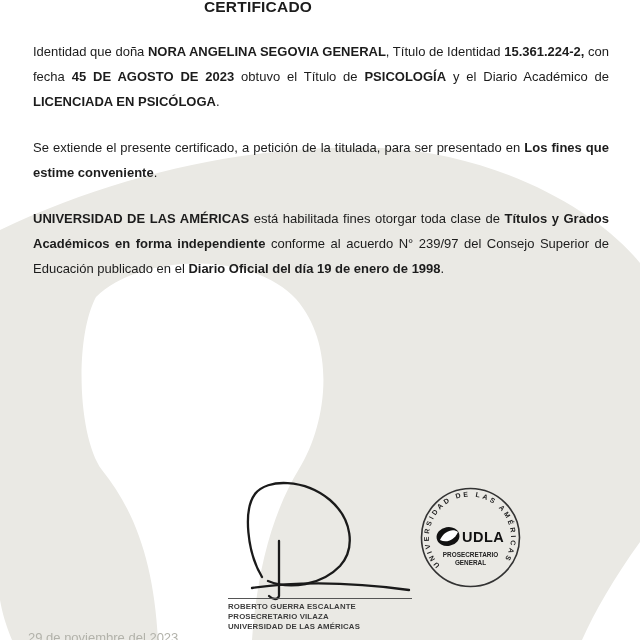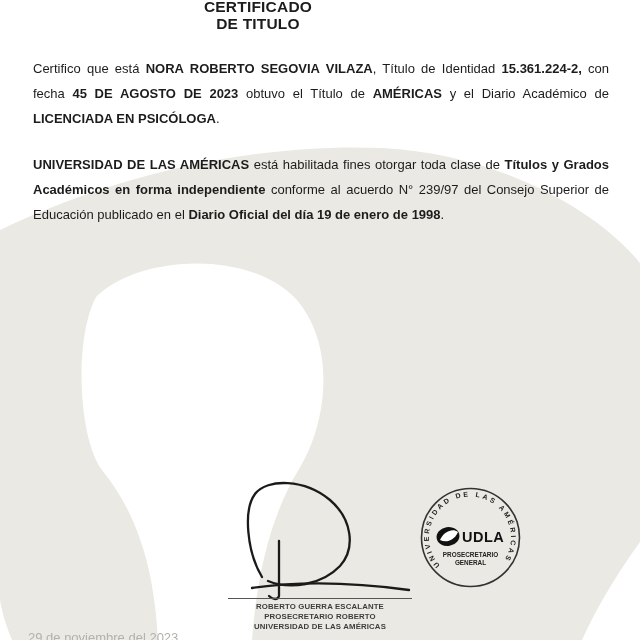--- a/index.html
+++ b/index.html
@@ -28,21 +28,20 @@
   .body-text p{
     margin:0 0 21px 0;
     font-size:13px;
     line-height:25px;
     text-align:justify;
   }
   .body-text b{font-weight:bold;}
   #signature-svg{position:absolute;left:225px;top:478px;z-index:3;}
   #sig-block{
     position:absolute;left:228px;top:598px;width:184px;z-index:3;
-    text-align:center;
   }
   #sig-rule{border-top:1.2px solid #555;margin-bottom:3px;}
   .sig-line{
     font-size:7.8px;font-weight:bold;color:#3d3d3d;line-height:10px;
     letter-spacing:0.15px;white-space:nowrap;
   }
   #stamp-svg{position:absolute;left:417px;top:484px;z-index:3;}
   #footer-note{
     position:absolute;left:28px;top:630px;z-index:3;
     font-size:13px;color:#b2b2aa;white-space:nowrap;
@@ -66,40 +65,40 @@
       C 337,346 327,424 299,469
       C 276,507 258,560 252,640
       L 158,640
       C 154,565 136,512 102,470
       C 78,438 74,338 96,297 Z"></path>
   </svg>
 
   <div id="doc">
     <div class="title">
       <div>CERTIFICADO</div>
-      <div>DE TITULO</div>
     </div>
     <div class="body-text">
-      <p><span>Certifico que está </span><b>NORA ROBERTO SEGOVIA VILAZA</b><span>, Título de Identidad </span><b>15.361.224-2,</b><span> con fecha </span><b>45 DE AGOSTO DE 2023</b><span> obtuvo el Título de </span><b>AMÉRICAS</b><span> y el Diario Académico de </span><b>LICENCIADA EN PSICÓLOGA</b><span>.</span></p>
+      <p><span>Identidad que doña </span><b>NORA ANGELINA SEGOVIA GENERAL</b><span>, Título de Identidad </span><b>15.361.224-2,</b><span> con fecha </span><b>45 DE AGOSTO DE 2023</b><span> obtuvo el Título de </span><b>PSICOLOGÍA</b><span> y el Diario Académico de </span><b>LICENCIADA EN PSICÓLOGA</b><span>.</span></p>
+      <p><span>Se extiende el presente certificado, a petición de la titulada, para ser presentado en </span><b>Los fines que estime conveniente</b><span>.</span></p>
       <p><b>UNIVERSIDAD DE LAS AMÉRICAS</b><span> está habilitada fines otorgar toda clase de </span><b>Títulos y Grados Académicos en forma independiente</b><span> conforme al acuerdo N° 239/97 del Consejo Superior de Educación publicado en el </span><b>Diario Oficial del día 19 de enero de 1998</b><span>.</span></p>
     </div>
   </div>
 
   <svg id="signature-svg" width="195" height="125" viewBox="0 0 195 125" aria-hidden="true">
     <g fill="none" stroke="#1a1a1a" stroke-width="2.3" stroke-linecap="round">
       <path d="M 37,99 C 22,74 18,32 30,16 C 42,0 80,1 105,22 C 127,41 131,70 115,88 C 97,107 65,112 43,103"></path>
       <path d="M 54,63 L 54,118 C 53,122 48,122 44,118"></path>
       <path d="M 27,110 C 75,103 125,104 184,112"></path>
     </g>
   </svg>
 
   <div id="sig-block">
     <div id="sig-rule"></div>
     <div class="sig-line">ROBERTO GUERRA ESCALANTE</div>
-    <div class="sig-line">PROSECRETARIO ROBERTO</div>
+    <div class="sig-line">PROSECRETARIO VILAZA</div>
     <div class="sig-line">UNIVERSIDAD DE LAS AMÉRICAS</div>
   </div>
 
   <svg id="stamp-svg" width="108" height="108" viewBox="0 0 108 108" aria-hidden="true">
     <circle cx="53.5" cy="53.5" r="49" fill="none" stroke="#333333" stroke-width="1.6"></circle>
     <defs>
       <path id="ringPath" d="M 23,81.5 A 41,41 0 1 1 83,81.5" fill="none"></path>
     </defs>
     <text font-family="Liberation Sans, sans-serif" font-size="7" font-weight="bold" fill="#222222" letter-spacing="0.4">
       <textPath href="#ringPath" startOffset="0" textLength="182">UNIVERSIDAD DE LAS AMÉRICAS</textPath>

